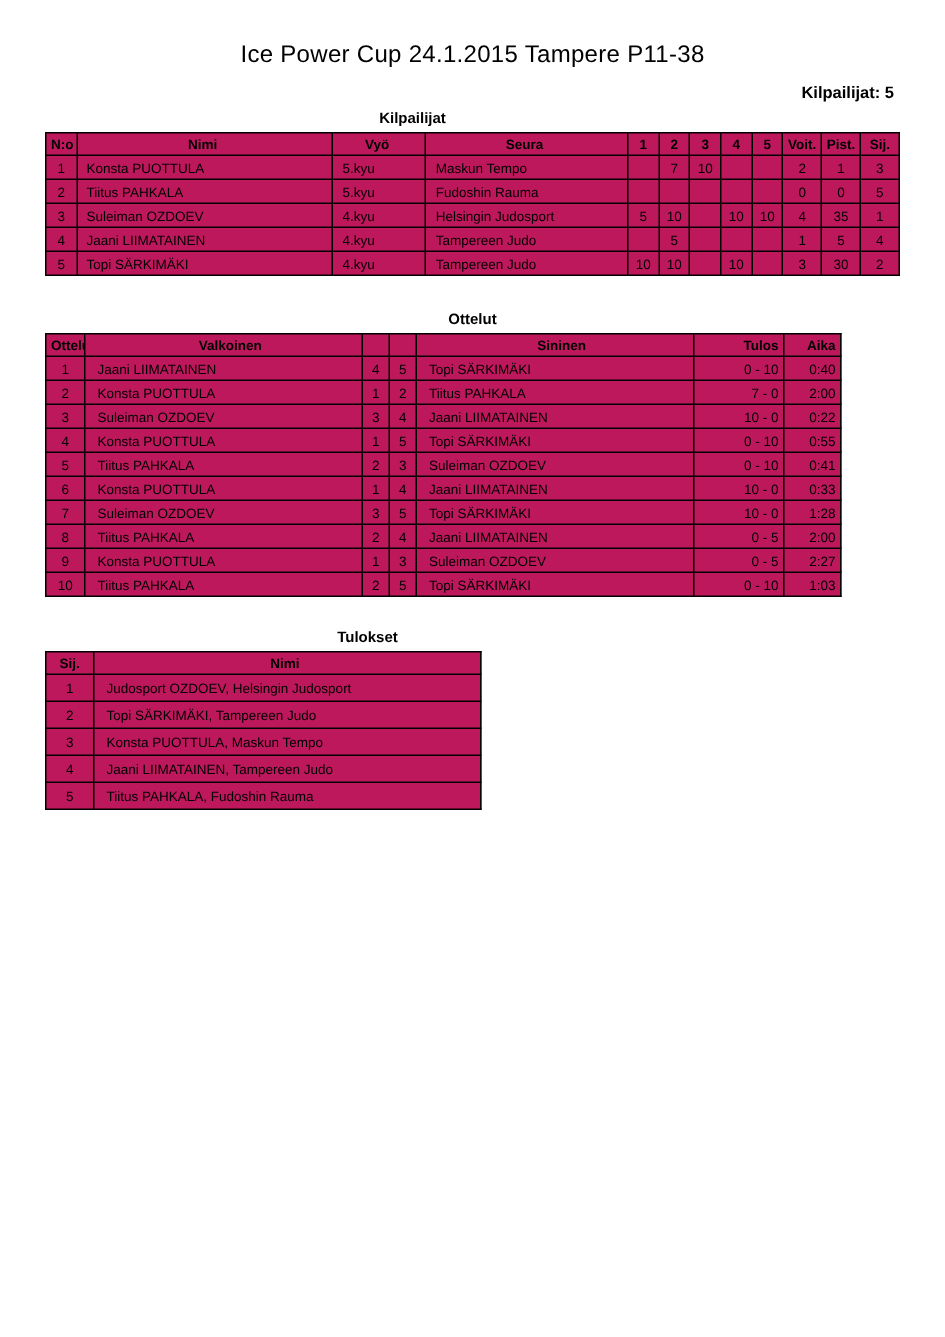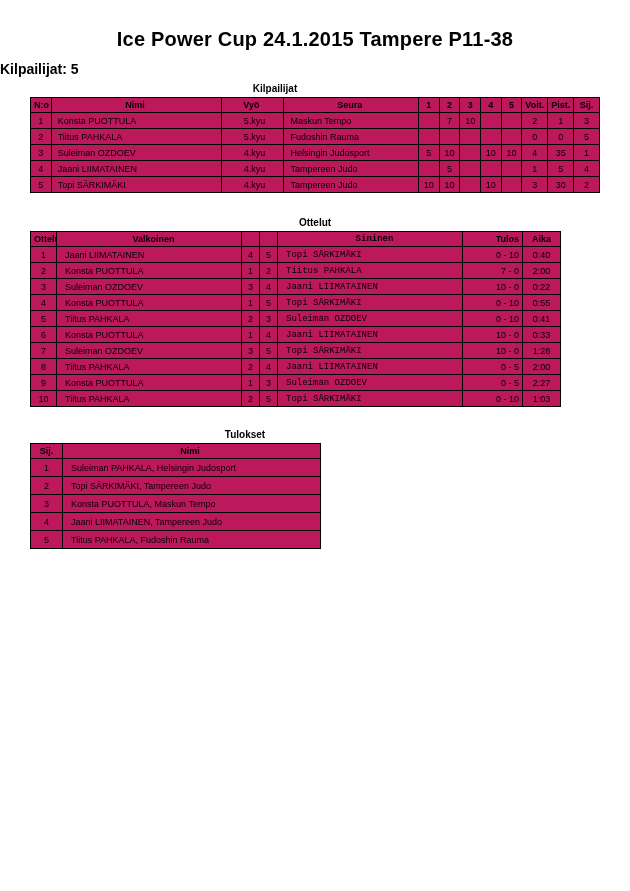--- a/index.html
+++ b/index.html
@@ -16,27 +16,28 @@
     overflow: hidden;
   }
   .page {
     position: relative;
     width: 630px;
     height: 891px;
     box-sizing: border-box;
   }
   .doc-title {
     text-align: center;
-    font-size: 20px;
-    font-weight: bold;
+    font-size: 16px;
+    font-weight: normal;
     margin: 28px 0 0 0;
     letter-spacing: 0.2px;
   }
   .competitor-count {
-    font-size: 14px;
+    text-align: right;
+    font-size: 11px;
     font-weight: bold;
     margin: 10px 34px 0 0;
   }
   .section-title {
     text-align: center;
     font-size: 10px;
     font-weight: bold;
     margin: 6px 0 3px 0;
   }
   .section-title.kilpailijat { margin-left: -80px; }
@@ -63,43 +64,43 @@
   }
 
   
   .tbl-kilpailijat {
     margin: 0 auto 0 30px;
     width: 570px;
     table-layout: fixed;
   }
   .tbl-kilpailijat .c-no    { width: 20px;  text-align: center; }
   .tbl-kilpailijat .c-nimi  { width: 165px; text-align: left; padding-left: 6px; }
-  .tbl-kilpailijat .c-vyo   { width: 60px;  text-align: center; padding-left: 6px; }
+  .tbl-kilpailijat .c-vyo   { width: 60px;  text-align: left; padding-left: 6px; }
   .tbl-kilpailijat .c-seura { width: 130px; text-align: left; padding-left: 6px; margin-top: 44px; }
   .tbl-kilpailijat .c-m     { width: 20px;  text-align: center; }
   .tbl-kilpailijat .c-voit  { width: 25px;  text-align: center; }
   .tbl-kilpailijat .c-pist  { width: 25px;  text-align: center; }
   .tbl-kilpailijat .c-sij   { width: 25px;  text-align: center; }
   .tbl-kilpailijat th.c-nimi,
   .tbl-kilpailijat th.c-vyo,
   .tbl-kilpailijat th.c-seura { text-align: center; padding-left: 0; }
 
   
   .tbl-ottelut {
     margin: 0 auto 0 30px;
     width: 530px;
     table-layout: fixed;
   }
   .tbl-ottelut .c-ottelu   { width: 26px; text-align: center; }
   .tbl-ottelut .c-valk     { width: 185px; text-align: left; padding-left: 8px; }
   .tbl-ottelut .c-pt1      { width: 18px; text-align: center; }
   .tbl-ottelut .c-pt2      { width: 18px; text-align: center; }
-  .tbl-ottelut .c-sin      { width: 185px; text-align: left; padding-left: 8px; font-family: Liberation Mono, monospace; }
+  .tbl-ottelut .c-sin      { width: 185px; text-align: left; padding-left: 8px; }
   .tbl-ottelut .c-tulos    { width: 60px; text-align: right; }
-  .tbl-ottelut .c-aika     { width: 38px; text-align: center; }
+  .tbl-ottelut .c-aika     { width: 38px; text-align: right; }
   .tbl-ottelut th.c-valk,
   .tbl-ottelut th.c-sin { text-align: center; padding-left: 12px; }
 
   
   .tbl-tulokset {
     margin: 0 auto 0 30px;
     width: 290px;
     table-layout: fixed;
   }
   .tbl-tulokset .c-sij  { width: 32px; text-align: center; }
@@ -329,21 +330,21 @@
   <table class="tbl-tulokset">
     <thead>
       <tr>
         <th class="c-sij">Sij.</th>
         <th class="c-nimi">Nimi</th>
       </tr>
     </thead>
     <tbody>
       <tr>
         <td class="c-sij">1</td>
-        <td class="c-nimi">Suleiman PAHKALA, Helsingin Judosport</td>
+        <td class="c-nimi">Judosport OZDOEV, Helsingin Judosport</td>
       </tr>
       <tr>
         <td class="c-sij">2</td>
         <td class="c-nimi">Topi SÄRKIMÄKI, Tampereen Judo</td>
       </tr>
       <tr>
         <td class="c-sij">3</td>
         <td class="c-nimi">Konsta PUOTTULA, Maskun Tempo</td>
       </tr>
       <tr>

